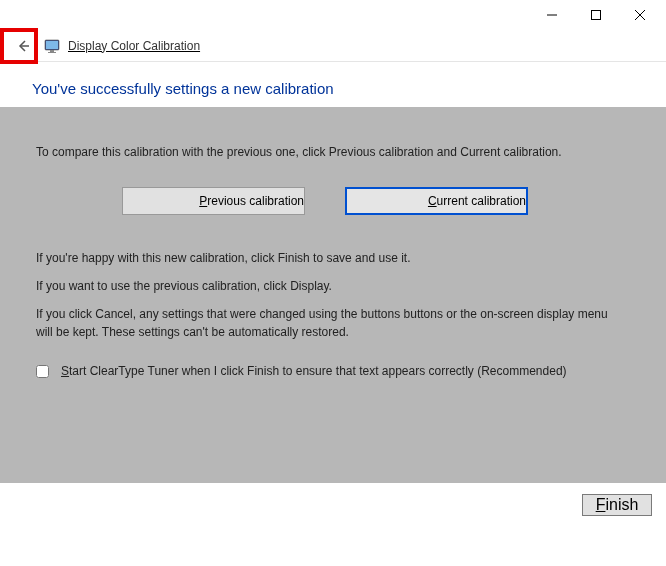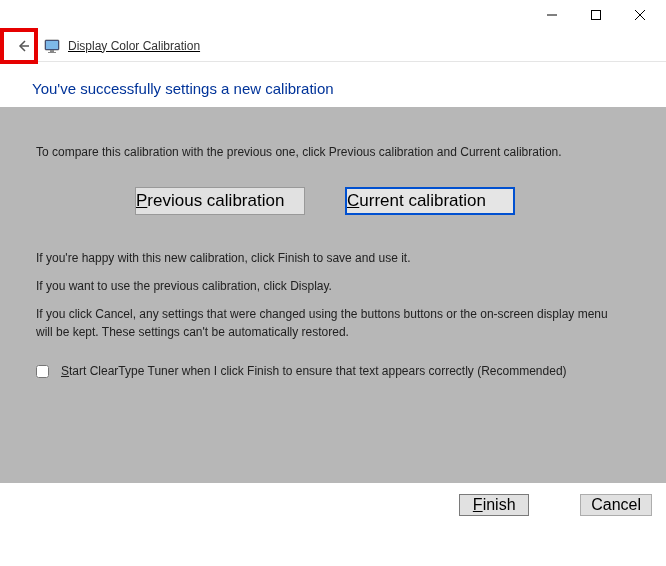--- a/index.html
+++ b/index.html
@@ -92,29 +92,29 @@
       line-height: 1.5;
       margin-bottom: 10px;
     }
     .compare-row {
       display: flex;
       justify-content: center;
       gap: 40px;
       margin: 26px 0 34px 0;
     }
     .btn-large {
-      width: 170px;
+      width: 183px;
       height: 28px;
-      font-size: 17px;
+      font-size: 12px;
       background: #e1e1e1;
       border: 1px solid #999;
       cursor: pointer;
       display: flex;
       align-items: center;
-      justify-content: flex-start;
+      justify-content: flex-end;
       font-family: inherit;
     }
     .btn-large.selected {
       border: 2px solid #0050d0;
       background: #e5e5e5;
     }
     .checkbox-row {
       display: flex;
       align-items: flex-start;
       margin-top: 22px;
@@ -224,14 +224,13 @@
     <label>
       <span class="ul-char">S</span><span id="chk-rest">tart ClearType Tuner when I click Finish to ensure that text appears correctly (Recommended)</span>
     </label>
   </div>
 </div>
 
 <div class="footer">
   <button class="btn default">
     <span class="ul-char">F</span><span id="finish-rest">inish</span>
   </button>
-  <button class="btn">Cancel</button>
 </div>
 
 </body></html>

